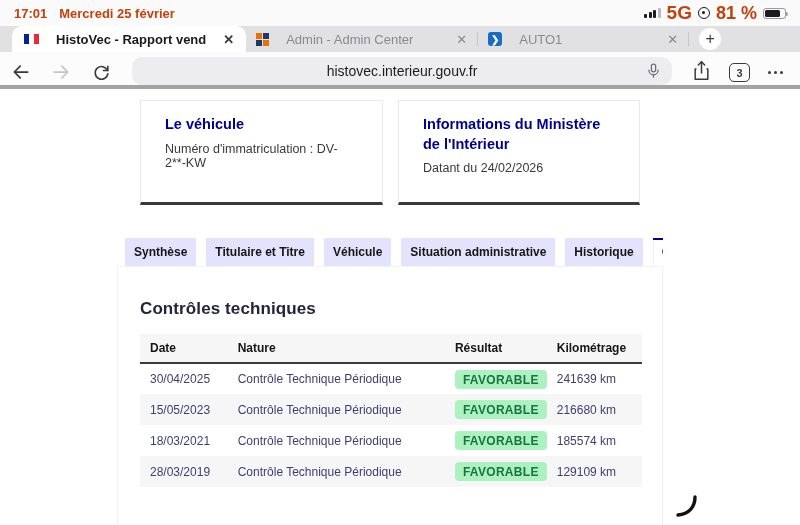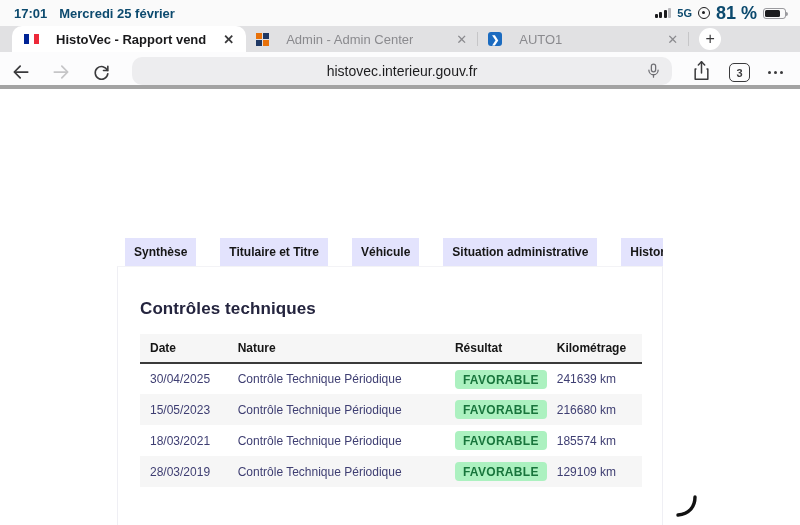--- a/index.html
+++ b/index.html
@@ -2,21 +2,21 @@
 <html><head>
 <meta charset="utf-8">
 <style>
   * { margin:0; padding:0; box-sizing:border-box; }
   html,body { width:800px; height:525px; overflow:hidden; background:#fff;
     font-family:"Liberation Sans", sans-serif; -webkit-font-smoothing:antialiased; }
 
   
   .status-bar { position:absolute; left:0; top:0; width:800px; height:26px;
     background:#fafafa; display:flex; align-items:center; justify-content:space-between;
-    padding:0 14px; font-size:13px; font-weight:700; color:#0c4a6e; }
+    padding:0 14px; font-size:13px; font-weight:700; color:#c2410c; }
   .status-left { display:flex; gap:12px; align-items:center; }
   .status-right { display:flex; gap:6px; align-items:center; font-weight:600; }
   .sig-bars { display:flex; align-items:flex-end; gap:1.5px; height:10px; }
   .sig-bars i { width:3px; background:#1c1c1e; border-radius:1px; display:block; }
   .sig-bars i:nth-child(1){height:4px;} .sig-bars i:nth-child(2){height:6px;}
   .sig-bars i:nth-child(3){height:8px;} .sig-bars i:nth-child(4){height:10px; background:#b9b9bd;}
   .lock-circ { width:12px; height:12px; border:1.5px solid #1c1c1e; border-radius:50%;
     position:relative; }
   .lock-circ::after { content:""; position:absolute; left:3px; top:3px; width:3px; height:3px;
     background:#1c1c1e; border-radius:50%; }
@@ -73,21 +73,21 @@
   .page { position:absolute; left:0; top:90px; width:800px; height:435px; background:#fff; }
 
   .cards-row { position:absolute; left:140px; top:10px; display:flex; gap:15px; }
   .card { width:243px; height:105px; background:#fff; border:1px solid #e9e9ea;
     border-bottom:3px solid #3a3a3a; padding:14px 24px; }
   .card-title { color:#000091; font-weight:700; font-size:14.5px; line-height:1.35;
     margin-bottom:7px; }
   .card-body { color:#3a3a3a; font-size:12.5px; }
 
   .tabs-nav { position:absolute; left:117px; top:148px; width:546px; height:28px;
-    display:flex; gap:24px; padding-left:8px; overflow:hidden; }
+    display:flex; gap:10px; padding-left:8px; overflow:hidden; }
   .ptab { flex:none; height:28px; padding:0 9px; background:#e3e3fd; color:#161616;
     font-size:12px; font-weight:700; display:flex; align-items:center; white-space:nowrap; }
   .ptab.active { background:#fff; color:#000091; box-shadow:inset 0 2px 0 #000091,
     inset 1px 0 0 #efeff4, inset -1px 0 0 #efeff4; }
 
   .panel { position:absolute; left:117px; top:176px; width:546px; height:268px;
     background:#fff; border:1px solid #efeff4; border-top:1px solid #f3f3f6; }
   .section-title { margin:32px 22px 15px 22px; font-size:17px; font-weight:700;
     color:#24243e; letter-spacing:.1px; }
   table { width:502px; margin:0 22px; border-collapse:collapse; font-size:12px; }
@@ -108,21 +108,21 @@
     <span>17:01</span>
     <span>Mercredi 25 février</span>
   </div>
   <div class="status-right">
     <span class="sig-bars">
         <i></i>
         <i></i>
         <i></i>
         <i></i>
       </span>
-    <span style="font-size:11px;">5G</span>
+    <span style="font-size:19px;">5G</span>
     <span class="lock-circ"></span>
     <span style="font-size:18px;">81 %</span>
     <span class="battery">
         <i></i>
       </span>
   </div>
 </div>
 
 <div class="tab-strip">
   <div class="btab active">
@@ -197,20 +197,30 @@
     <span class="dots">
         <i></i>
         <i></i>
         <i></i>
       </span>
   </div>
 </div>
 
 <div class="page">
 
+  <div class="cards-row">
+    <div class="card">
+      <div class="card-title">Le véhicule</div>
+      <div class="card-body">Numéro d'immatriculation : DV-2**-KW</div>
+    </div>
+    <div class="card" style="width:242px;">
+      <div class="card-title">Informations du Ministère de l'Intérieur</div>
+      <div class="card-body">Datant du 24/02/2026</div>
+    </div>
+  </div>
 
   <div class="tabs-nav">
     <div class="ptab">Synthèse</div>
     <div class="ptab">Titulaire et Titre</div>
     <div class="ptab">Véhicule</div>
     <div class="ptab">Situation administrative</div>
     <div class="ptab">Historique</div>
     <div class="ptab active">Contrôles techniques</div>
 
   </div>

